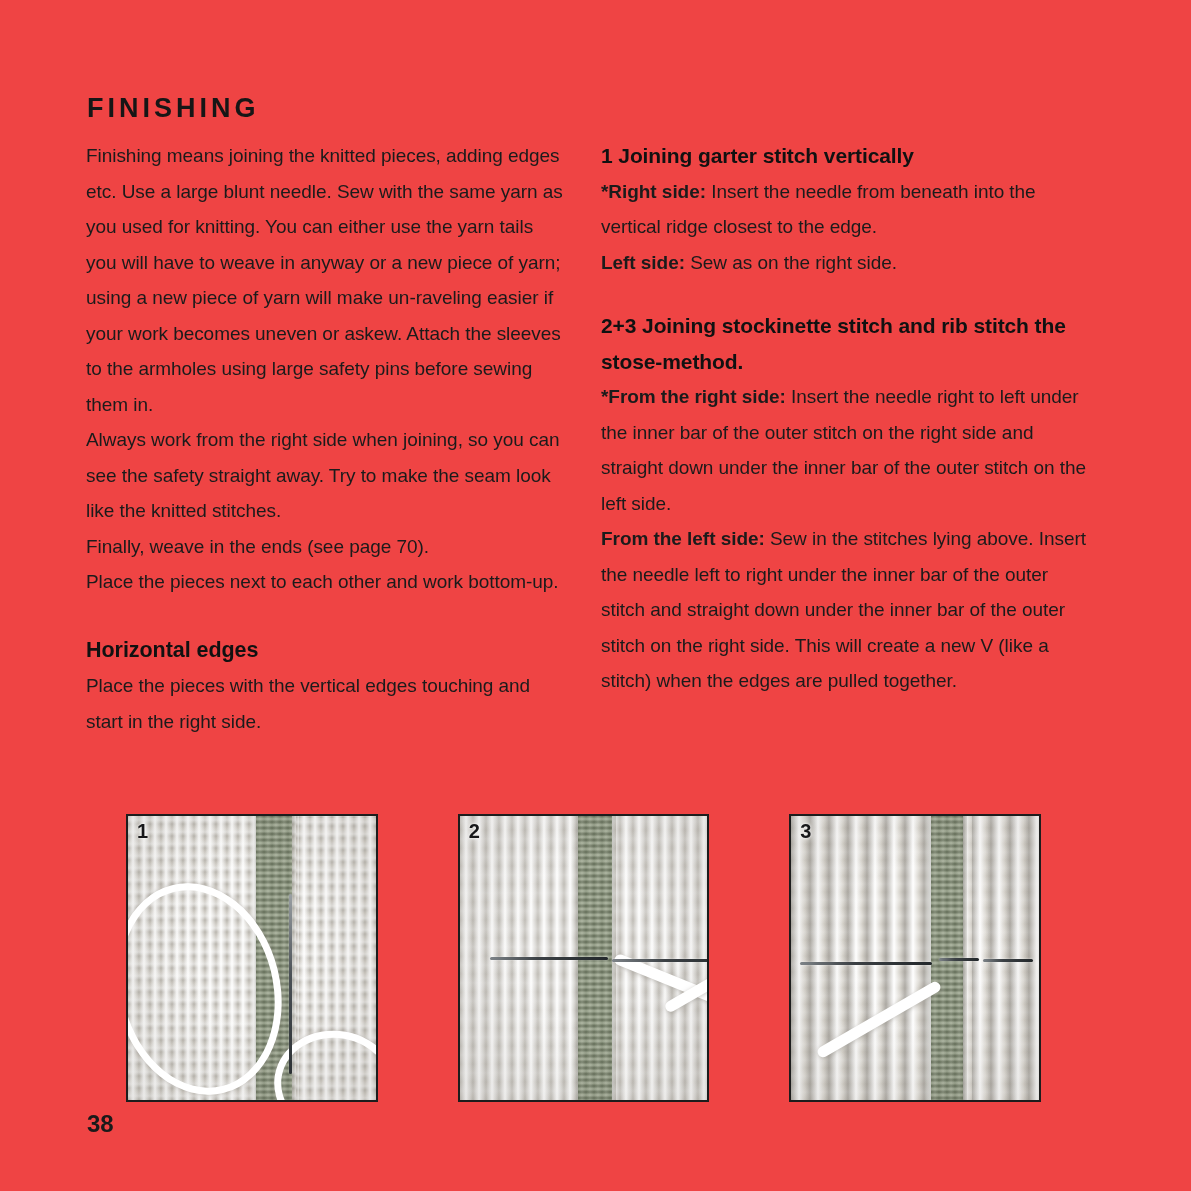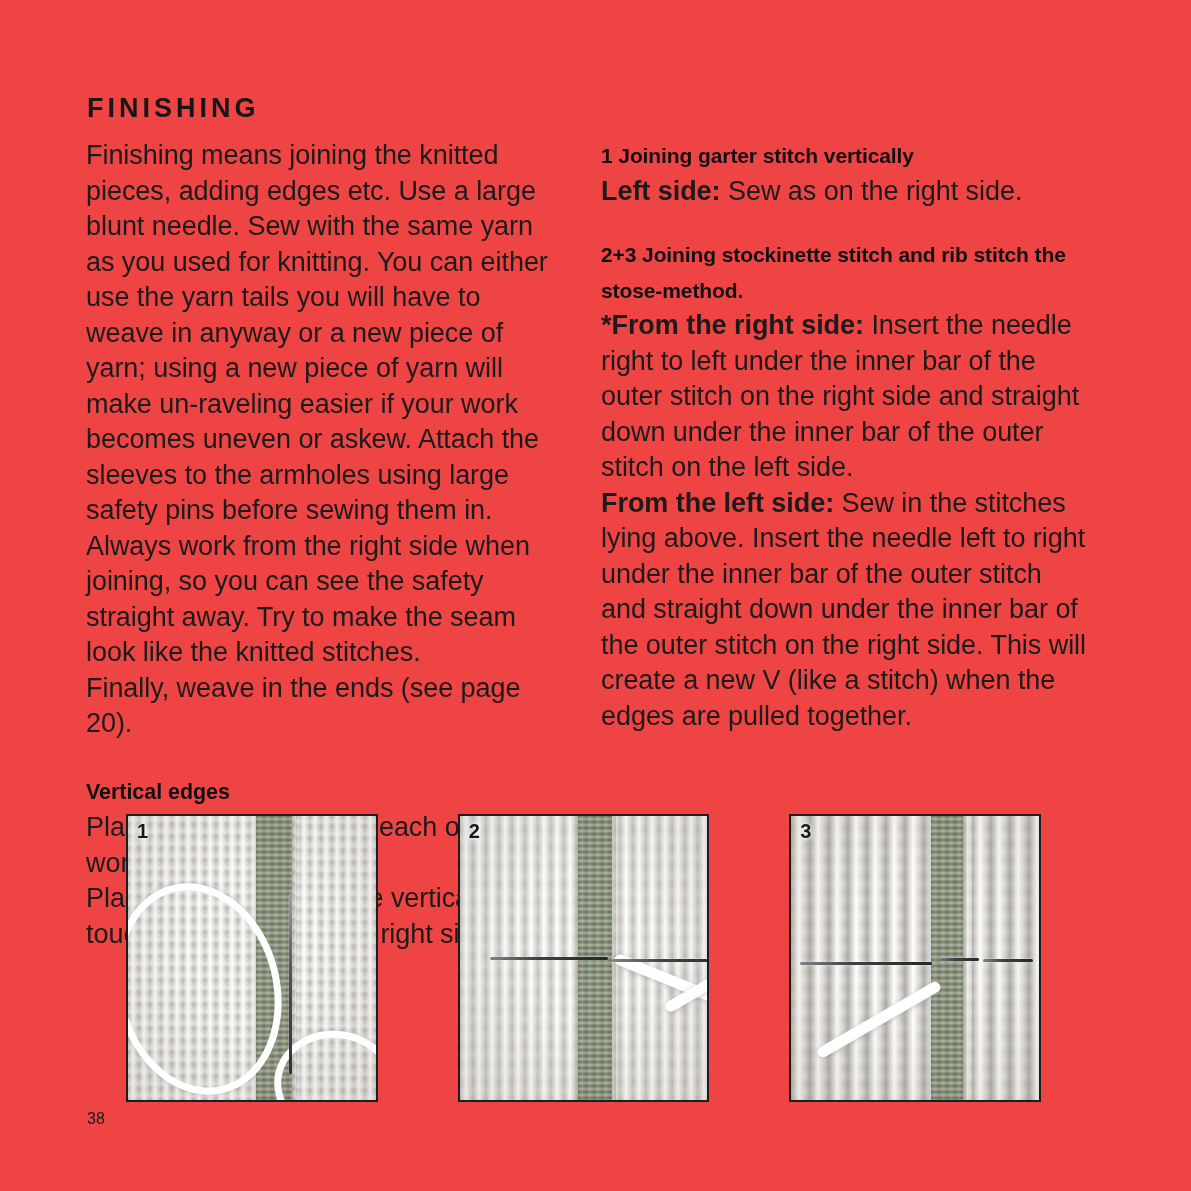--- a/index.html
+++ b/index.html
@@ -34,21 +34,21 @@
 
   
   .col {
     position: absolute;
     top: 138px;
   }
   .col-left  { left: 86px;  width: 478px; }
   .col-right { left: 601px; width: 492px; }
 
   .para {
-    font-size: 27px;
+    font-size: 19px;
     line-height: 35.5px;
     color: #1b1b1b;
     margin: 0;
     letter-spacing: -0.05px;
   }
   .para + .para { margin-top: 0; }
 
   .gap-para { margin-top: 35px; }
 
   .sub-head {
@@ -191,50 +191,53 @@
     background: #ffffff;
     border-radius: 7px;
     box-shadow: 0 1px 4px rgba(150,145,138,.5);
   }
 
   
   .page-number {
     position: absolute;
     left: 87px;
     top: 1110px;
-    font-size: 16px;
-    font-weight: 400;
+    font-size: 24px;
+    font-weight: 700;
     color: #1a1a1a;
   }
 </style>
 </head>
 <body>
 
 <div id="page">
 
   <h1 class="page-title">FINISHING</h1>
 
   <div class="col col-left">
 
     <p class="para">Finishing means joining the knitted pieces, adding edges etc. Use a large blunt needle. Sew with the same yarn as you used for knitting. You can either use the yarn tails you will have to weave in anyway or a new piece of yarn; using a new piece of yarn will make un-raveling easier if your work becomes uneven or askew. Attach the sleeves to the armholes using large safety pins before sewing them in.</p>
 
     <p class="para gap-para">Always work from the right side when joining, so you can see the safety straight away. Try to make the seam look like the knitted stitches.</p>
 
-    <p class="para">Finally, weave in the ends (see page 20).</p>
-
-    <h2 class="sub-head spaced">Vertical edges</h2>
+    <p class="para">Finally, weave in the ends (see page 70).</p>
+
     <p class="para">Place the pieces next to each other and work bottom-up.</p>
 
+    <h2 class="sub-head spaced">Horizontal edges</h2>
     <p class="para">Place the pieces with the vertical edges touching and start in the right side.</p>
   </div>
 
   <div class="col col-right">
 
     <h2 class="sec-head">1 Joining garter stitch vertically</h2>
 
+    <p class="para">
+      <span class="lead">*Right side:</span><span> Insert the needle from beneath into the vertical ridge closest to the edge.</span>
+    </p>
 
     <p class="para">
       <span class="lead">Left side:</span><span> Sew as on the right side.</span>
     </p>
 
 
     <h2 class="sec-head spaced">2+3 Joining stockinette stitch and rib stitch the stose-method.</h2>
 
     <p class="para">
       <span class="lead">*From the right side:</span><span> Insert the needle right to left under the inner bar of the outer stitch on the right side and straight down under the inner bar of the outer stitch on the left side.</span>

